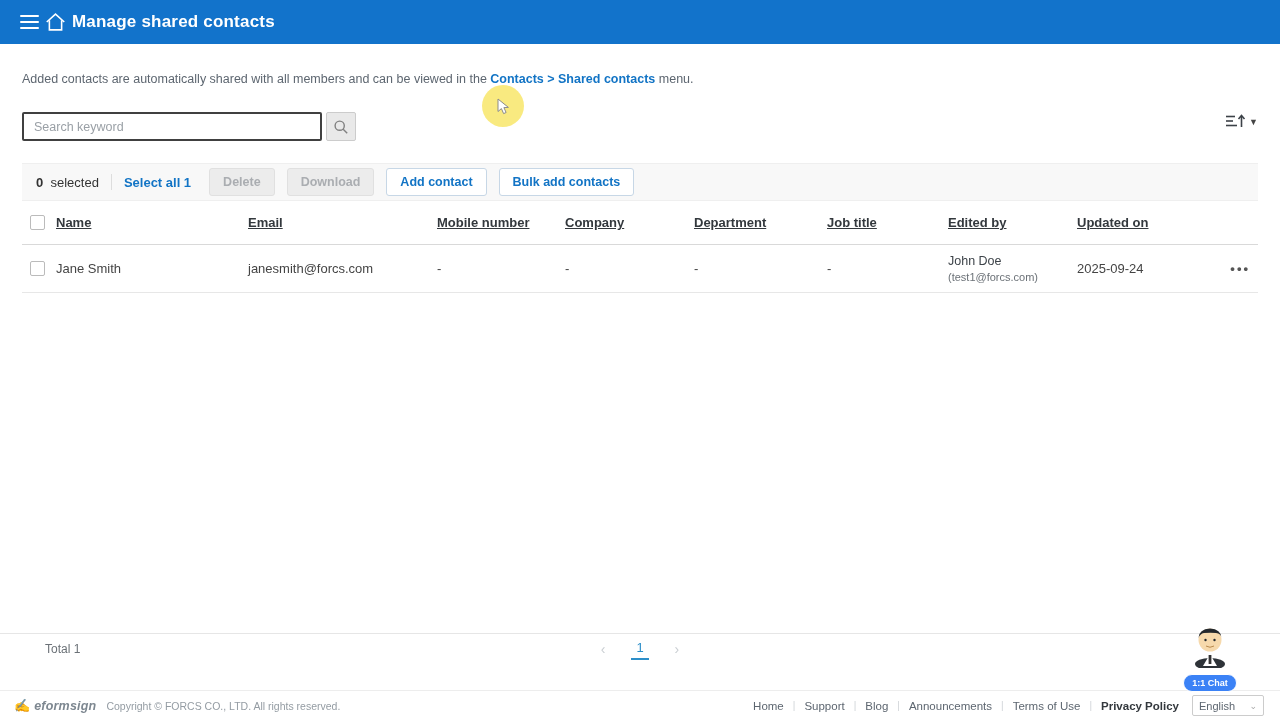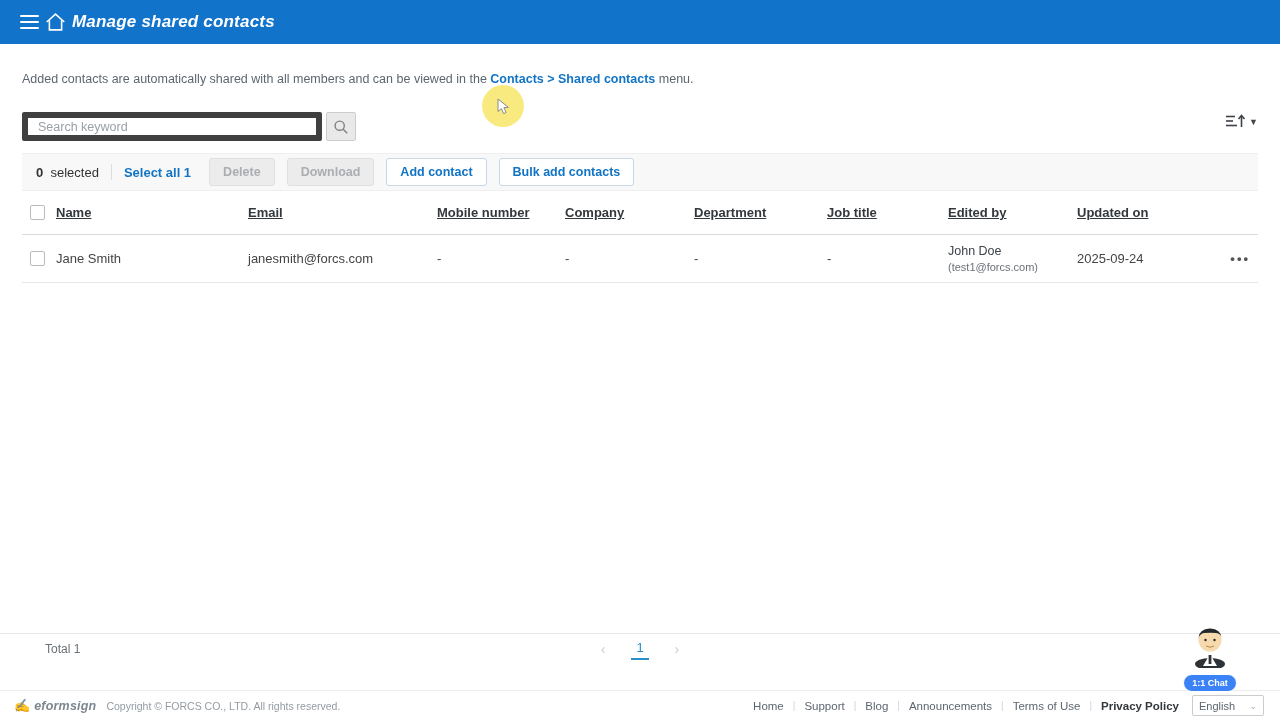--- a/index.html
+++ b/index.html
@@ -1,42 +1,42 @@
 <!DOCTYPE html>
 <html><head>
 <meta charset="utf-8">
 <style>
   * { margin:0; padding:0; box-sizing:border-box; }
   html,body { width:1280px; height:720px; }
   body { font-family:"Liberation Sans", sans-serif; background:#fff; }
   .app { position:relative; width:1280px; height:720px; overflow:hidden; background:#fff; }
 
   
-  .topbar { height:44px; background:#1273cb; display:flex; align-items:center; padding:0 20px; gap:6px;font-style:italic; }
+  .topbar { height:44px; background:#1273cb; display:flex; align-items:center; padding:0 20px; gap:6px; }
   .hamburger { width:19px; display:flex; flex-direction:column; gap:4px; cursor:pointer; }
   .hamburger span { height:2px; background:#fff; border-radius:1px; }
   .home-btn { display:flex; align-items:center; cursor:pointer; }
   .page-title { color:#fff; font-size:17px; font-weight:bold; letter-spacing:.2px; }
 
   .content { padding:0 22px; }
 
   
   .notice { margin-top:28px; font-size:12.5px; color:#5d6670; }
   .notice .lnk { color:#1274c5; font-weight:bold; cursor:pointer; }
 
   
   .search-row { margin-top:26px; display:flex; align-items:center; position:relative; }
-  .search-input { width:300px; height:29px; border:6px solid #404040; border-radius:2px; padding:0 10px; font-size:12.5px; color:#333; font-family:"Liberation Sans",sans-serif; }
+  .search-input { width:300px; height:29px; border:2px solid #404040; border-radius:2px; padding:0 10px; font-size:12.5px; color:#333; font-family:"Liberation Sans",sans-serif; }
   .search-input::placeholder { color:#9aa0a6; }
   .search-btn { width:30px; height:29px; margin-left:4px; background:#e9e9e9; border:1px solid #ccc; border-radius:2px; display:flex; align-items:center; justify-content:center; cursor:pointer; }
   .sort-ctl { position:absolute; right:0; top:2px; display:flex; align-items:center; gap:3px; cursor:pointer; }
   .sort-caret { font-size:9px; color:#444; }
 
   
-  .toolbar { margin-top:12px; background:#f8f8f8; border-top:1px solid #efefef; border-bottom:1px solid #efefef; height:38px; display:flex; align-items:center; padding:0 14px; gap:12px; }
+  .toolbar { margin-top:22px; background:#f8f8f8; border-top:1px solid #efefef; border-bottom:1px solid #efefef; height:38px; display:flex; align-items:center; padding:0 14px; gap:12px; }
   .sel-count { font-size:13px; color:#333; }
   .sel-count b { font-weight:bold; }
   .vdiv { width:1px; height:16px; background:#ddd; }
   .select-all { font-size:13px; font-weight:bold; color:#1274c5; cursor:pointer; margin-right:6px; }
   .btn { height:28px; padding:0 13px; font-size:12.5px; font-weight:bold; border-radius:3px; cursor:pointer; font-family:"Liberation Sans",sans-serif; }
   .btn.disabled { background:#ececec; color:#aaadb1; border:1px solid #e0e0e0; cursor:default; }
   .btn.outline { background:#fff; color:#1274c5; border:1px solid #c7d7e6; }
 
   
   .tbl { width:100%; }

